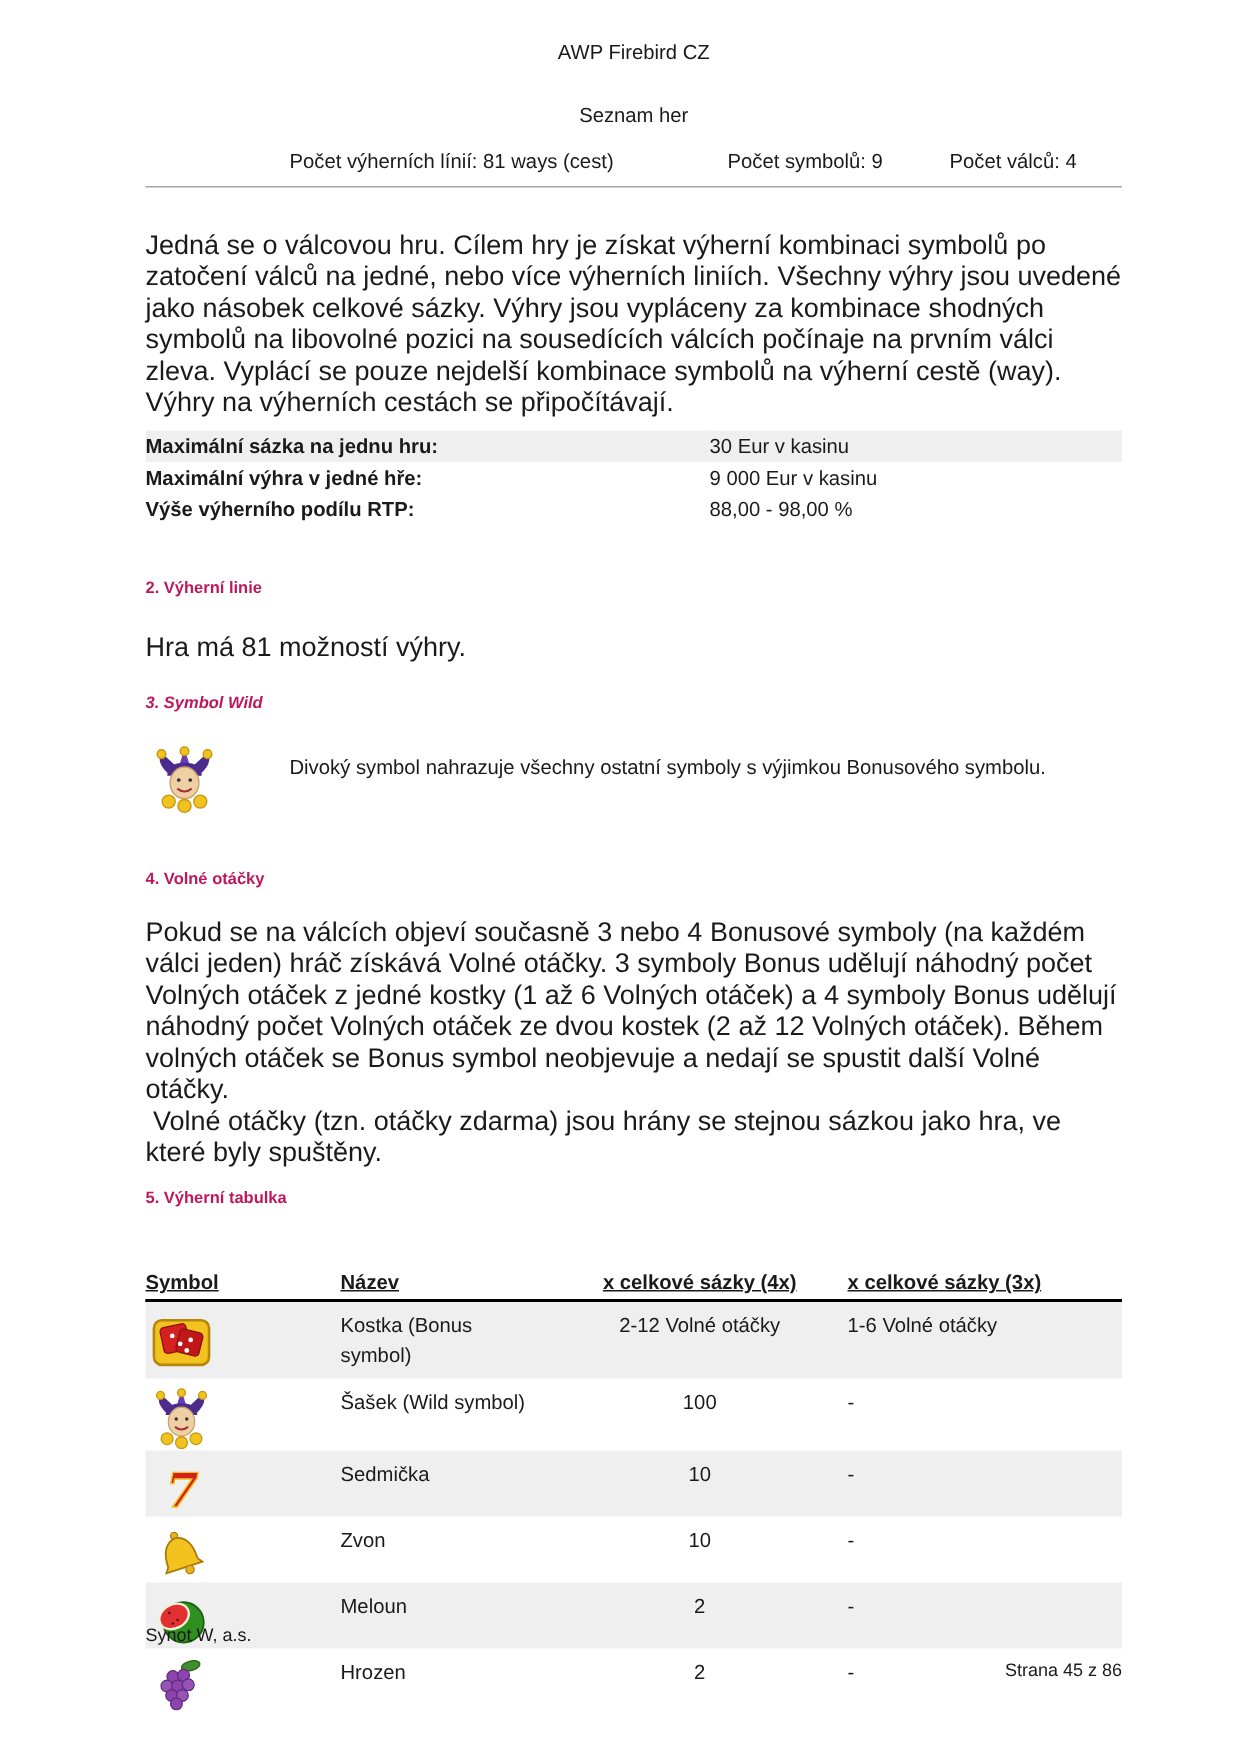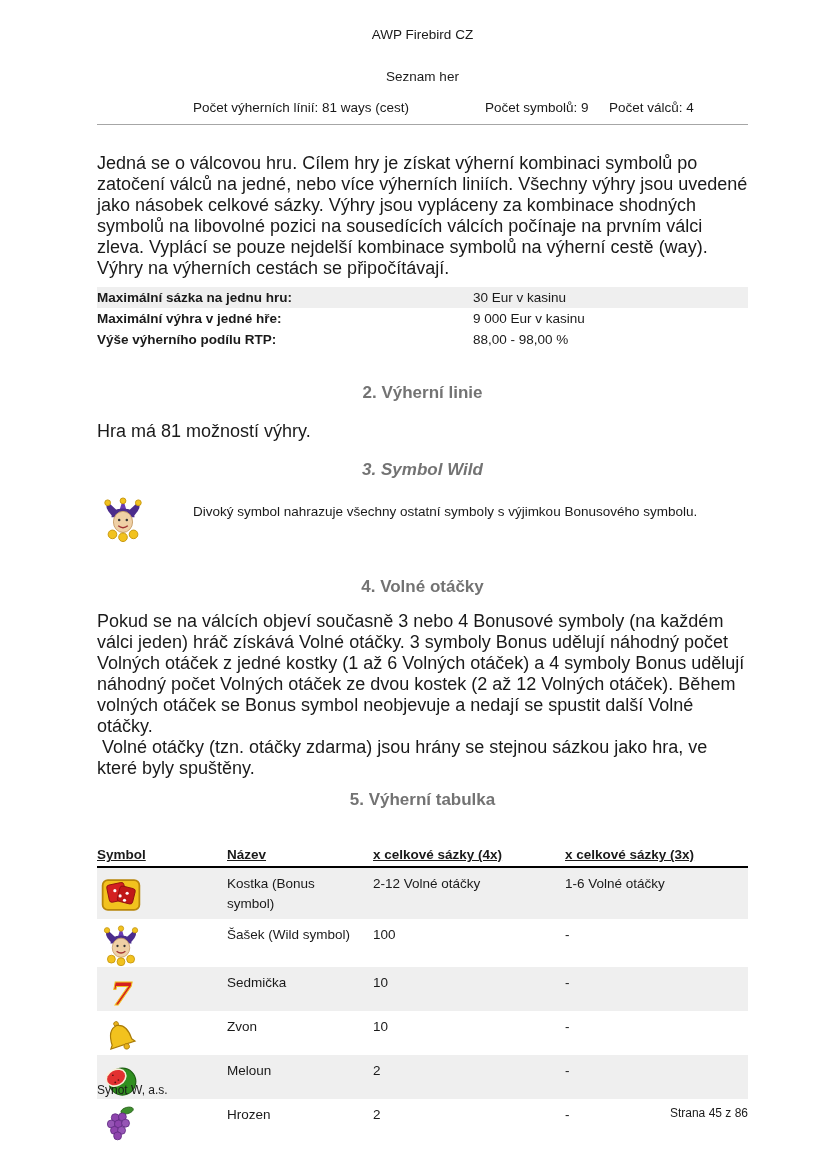--- a/index.html
+++ b/index.html
@@ -8,47 +8,47 @@
   .page {
     position:relative; width:827px; height:1170px; background:#fff; overflow:hidden;
   }
   .content { margin-left:97px; width:651px; padding-top:24px; }
   .hdr-line { text-align:center; font-size:13.5px; line-height:21px; }
   .hdr-line.sub { margin-top:21px; }
   .info-row { position:relative; height:21px; margin-top:13px; font-size:13.5px; }
   .info-row span { position:absolute; top:0; white-space:nowrap; }
   .info-lines { left:96px; }
   .info-symbols { left:388px; }
-  .info-reels { left:512px; }
+  .info-reels { left:536px; }
   .rule { border:none; border-top:1px solid #a6a6a6; margin-top:3px; }
   .body-p { font-size:18px; line-height:21px; text-align:left; }
   .intro { margin-top:28px; }
   .prewrap { white-space:pre-wrap; }
   table { border-collapse:collapse; table-layout:fixed; width:651px; }
   .limits { margin-top:8px; font-size:13.5px; }
   .limits td { height:21px; line-height:21px; vertical-align:top; padding:0; }
   .limits td.lab { font-weight:bold; width:376px; }
   .limits tr.shade { background:#efefef; }
-  h2.sec { font-size:17px; font-weight:bold; color:#737373; line-height:21px;text-align:center; }
+  h2.sec { font-size:11px; font-weight:bold; color:#be185d; line-height:21px; }
   .sec-2 { margin-top:32px; }
   .p-81 { margin-top:18px; }
   .sec-3 { margin-top:17px;font-style:italic; }
   .wild-row { position:relative; margin-top:16px; min-height:48px; }
   .wild-row .wild-ico { position:absolute; left:3px; top:0; width:46px; height:48px; }
   .wild-row .wild-text { margin-left:96px; font-size:13.5px; line-height:21px; padding-top:5px; }
   .sec-4 { margin-top:32px; }
   .p-free { margin-top:14px; }
   .sec-5 { margin-top:10px; }
   .payout { margin-top:34px; font-size:13.5px; }
   .payout th {
     text-align:left; font-weight:bold; padding:0 0 4px 0; height:23px;
     border-bottom:2px solid #000; vertical-align:bottom;text-decoration:underline;
   }
   .payout th.c2, .payout td.c2 { padding-left:5px; }
-  .payout th.c3, .payout td.c3 { padding-left:5px; }
+  .payout th.c3, .payout td.c3 { padding-left:5px;text-align:center; }
   .payout th.c4, .payout td.c4 { padding-left:5px; }
   .payout td { vertical-align:top; padding-top:6px; line-height:20px; }
   .payout tr.shade { background:#efefef; }
   .payout tr.r-tall td { height:52px; }
   .payout tr.r-std td { height:42px; }
   .sym { width:44px; height:42px; display:block; margin-left:2px; }
   .sym-sm { width:42px; height:38px; }
   .footer-left { position:absolute; left:97px; top:1083px; font-size:12px; }
   .footer-right { position:absolute; right:79px; top:1106px; font-size:12px; }
 </style>

